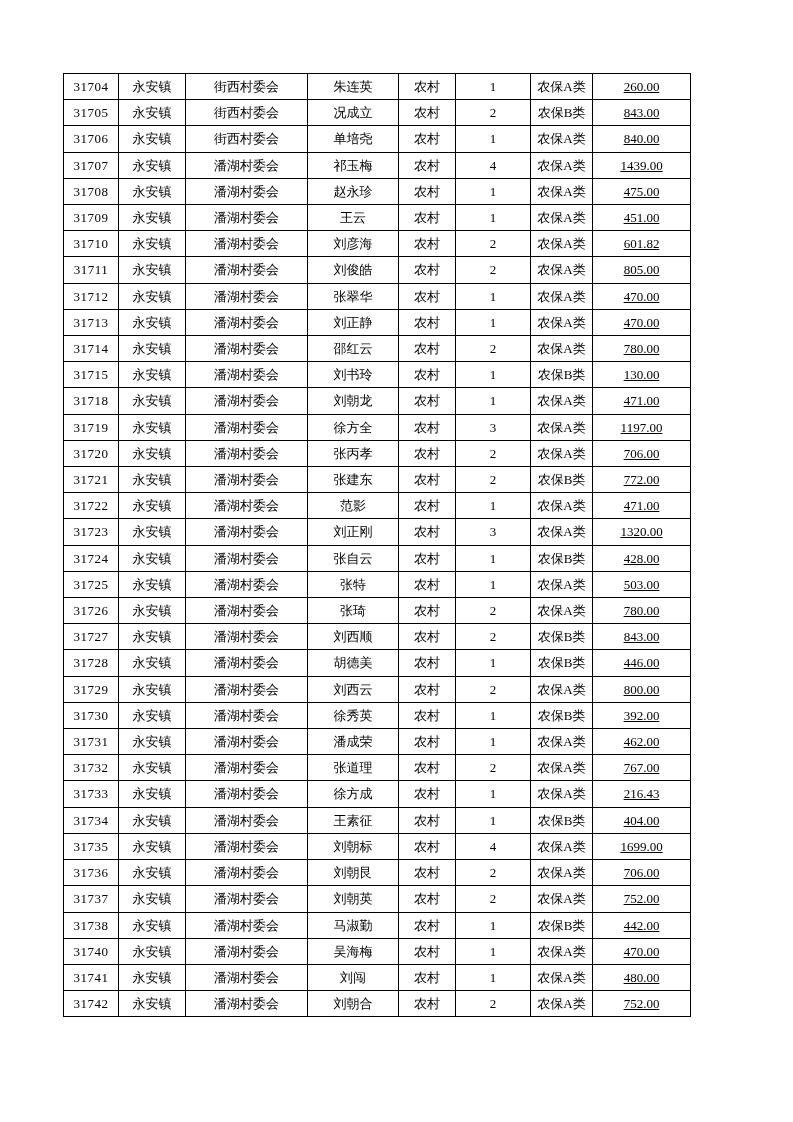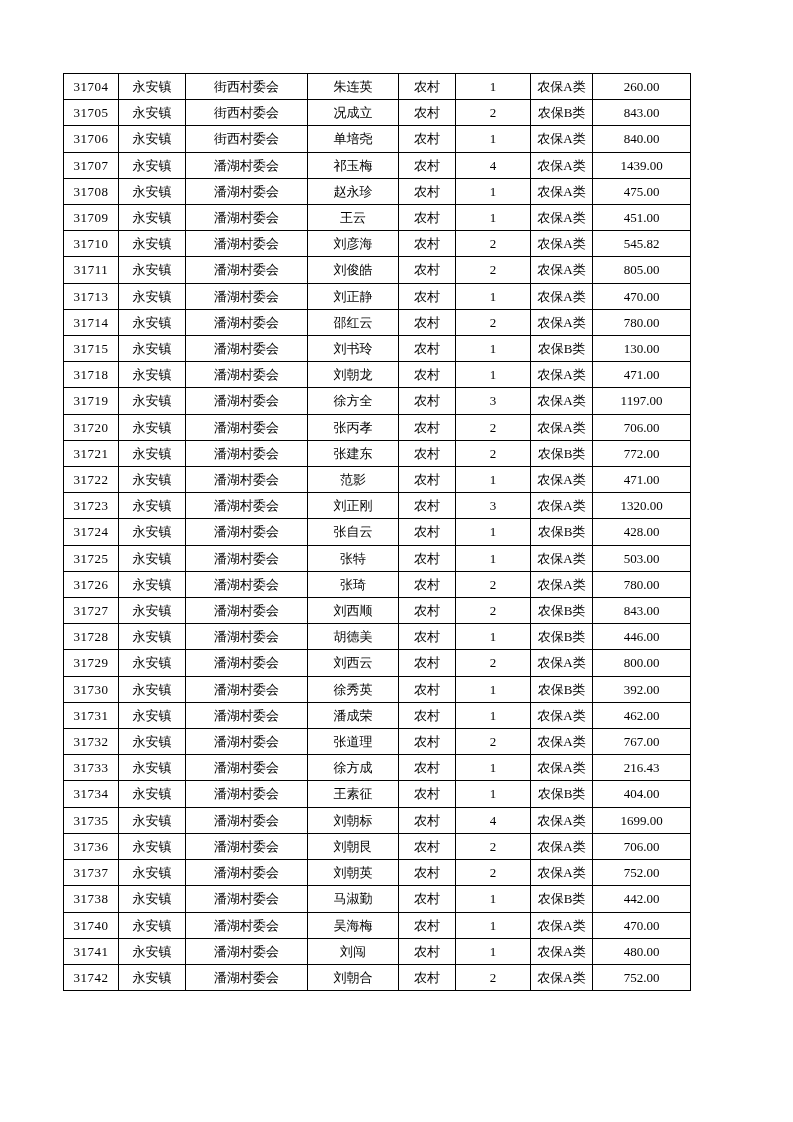--- a/index.html
+++ b/index.html
@@ -46,20 +46,21 @@
   col.c-town     { width: 67px; }
   col.c-village  { width: 122px; }
   col.c-name     { width: 91px; }
   col.c-type     { width: 57px; }
   col.c-count    { width: 75px; }
   col.c-category { width: 62px; }
   col.c-amount   { width: 98px; }
   td.col-amount {
     text-align: right;
     padding-right: 28px;
+    text-decoration: underline;
   }
   td.col-id {
     letter-spacing: 0.5px;
   }
 </style>
 </head>
 <body>
 
 <div class="sheet">
   <table class="data-table">
@@ -135,31 +136,41 @@
           <td class="col-amount">451.00</td>
         </tr>
         <tr>
           <td class="col-id">31710</td>
           <td class="col-town">永安镇</td>
           <td class="col-village">潘湖村委会</td>
           <td class="col-name">刘彦海</td>
           <td class="col-type">农村</td>
           <td class="col-count">2</td>
           <td class="col-category">农保A类</td>
-          <td class="col-amount">545.82</td>
+          <td class="col-amount">601.82</td>
         </tr>
         <tr>
           <td class="col-id">31711</td>
           <td class="col-town">永安镇</td>
           <td class="col-village">潘湖村委会</td>
           <td class="col-name">刘俊皓</td>
           <td class="col-type">农村</td>
           <td class="col-count">2</td>
           <td class="col-category">农保A类</td>
           <td class="col-amount">805.00</td>
+        </tr>
+        <tr>
+          <td class="col-id">31712</td>
+          <td class="col-town">永安镇</td>
+          <td class="col-village">潘湖村委会</td>
+          <td class="col-name">张翠华</td>
+          <td class="col-type">农村</td>
+          <td class="col-count">1</td>
+          <td class="col-category">农保A类</td>
+          <td class="col-amount">470.00</td>
         </tr>
         <tr>
           <td class="col-id">31713</td>
           <td class="col-town">永安镇</td>
           <td class="col-village">潘湖村委会</td>
           <td class="col-name">刘正静</td>
           <td class="col-type">农村</td>
           <td class="col-count">1</td>
           <td class="col-category">农保A类</td>
           <td class="col-amount">470.00</td>

